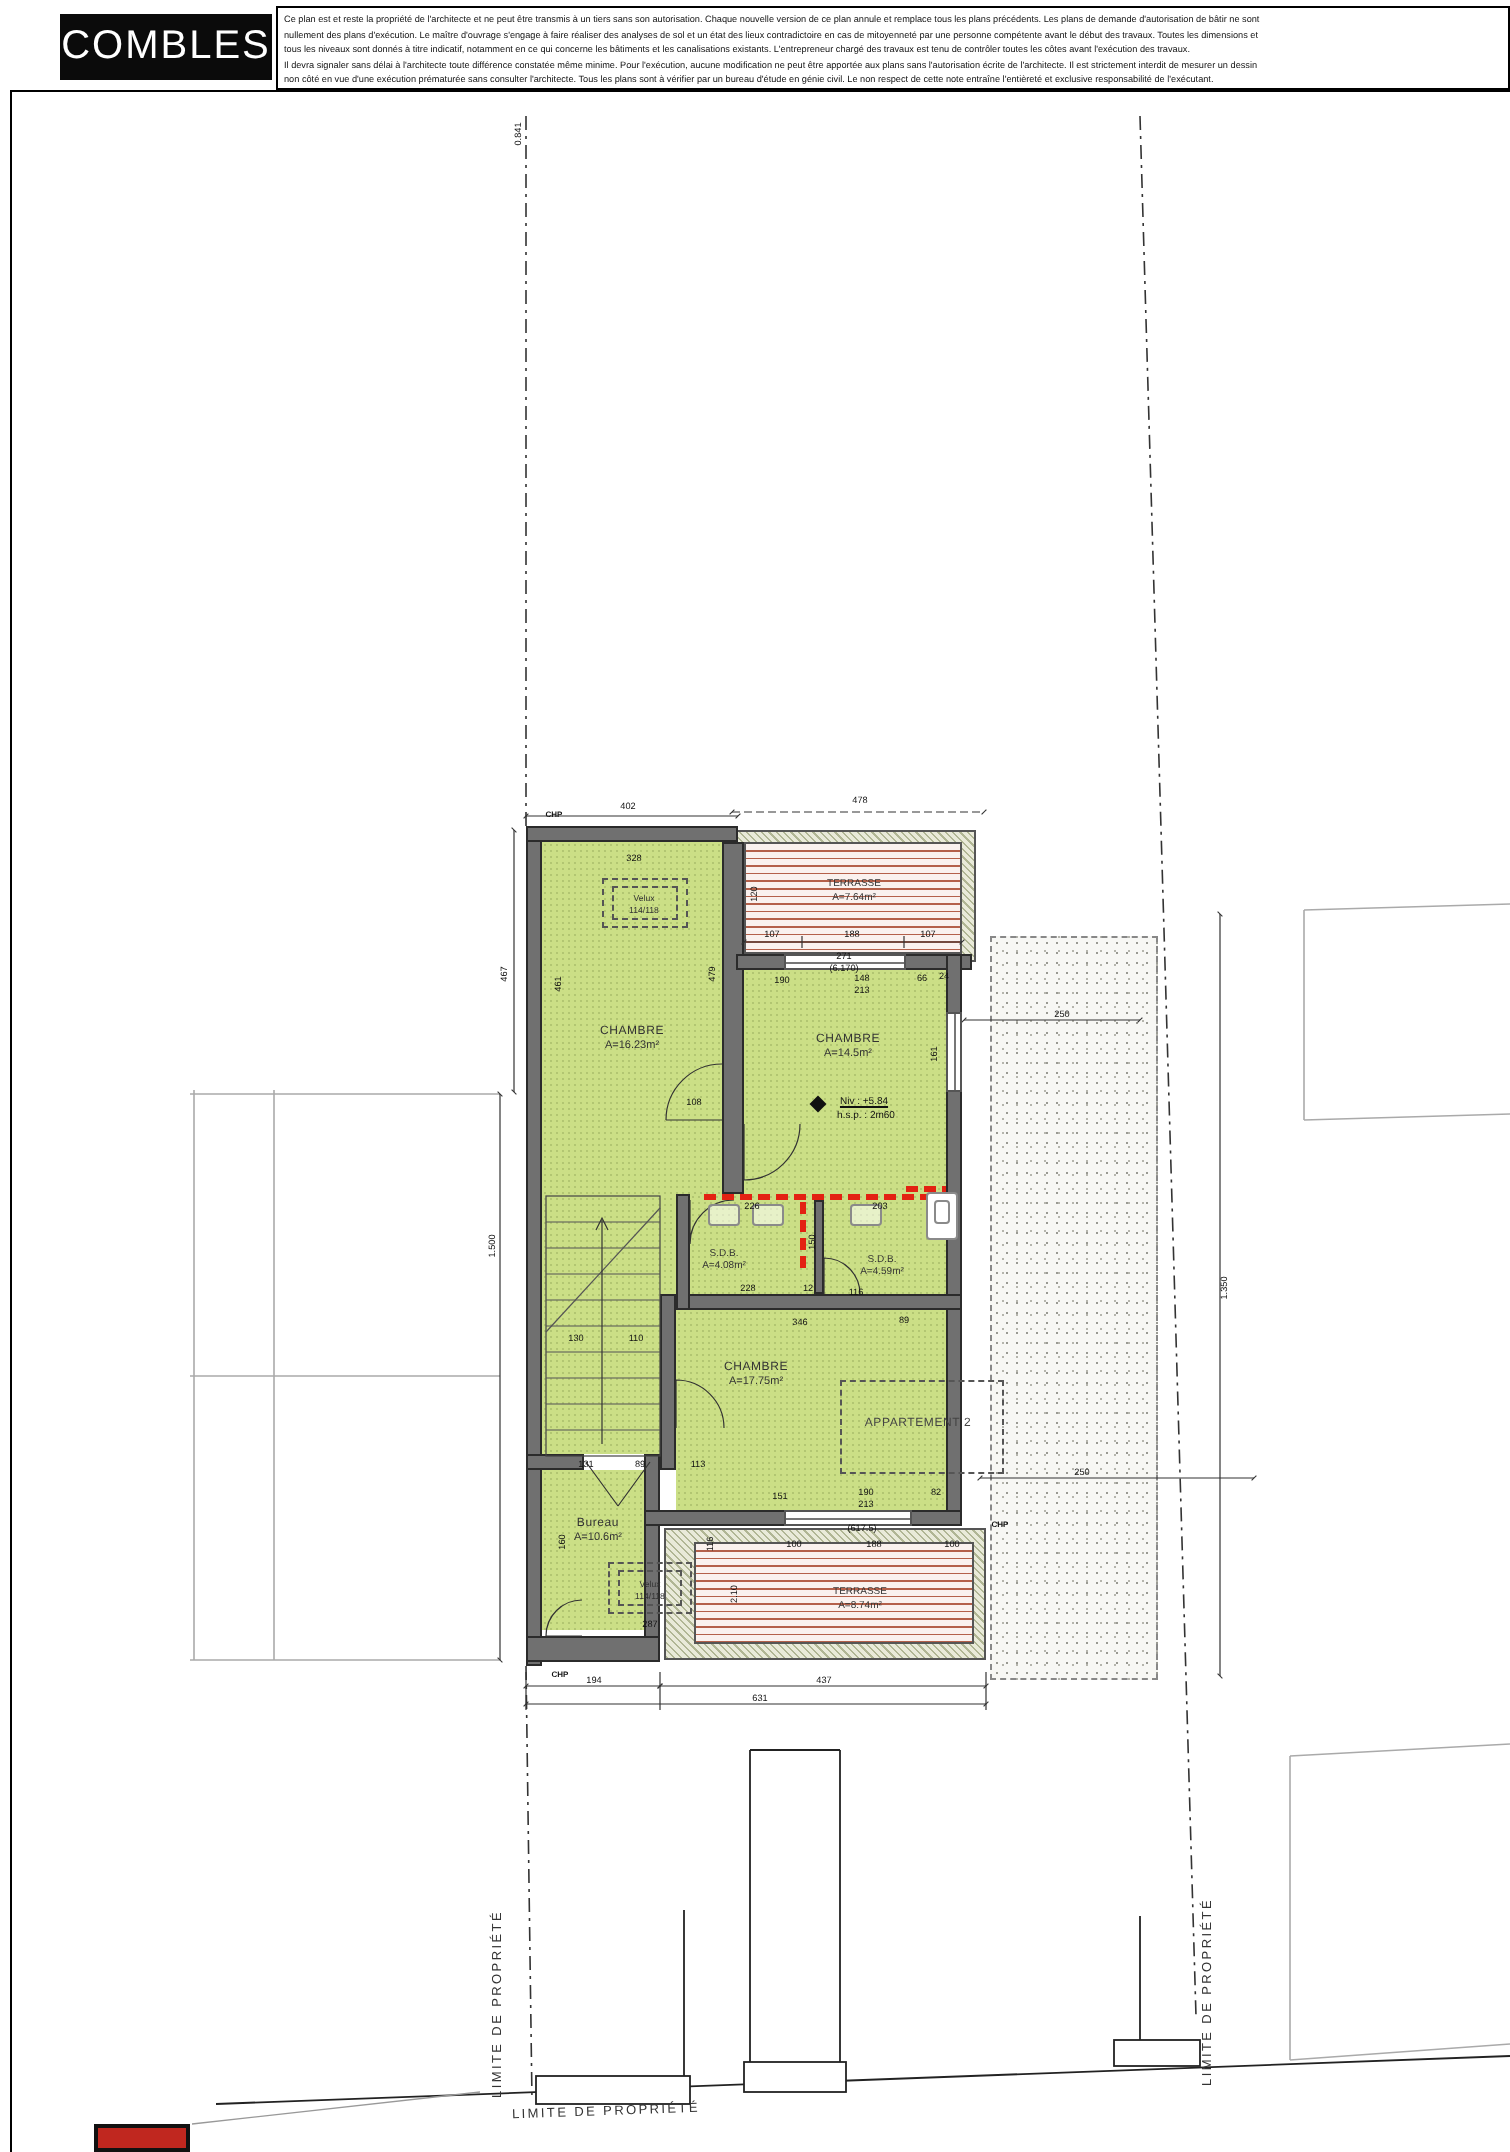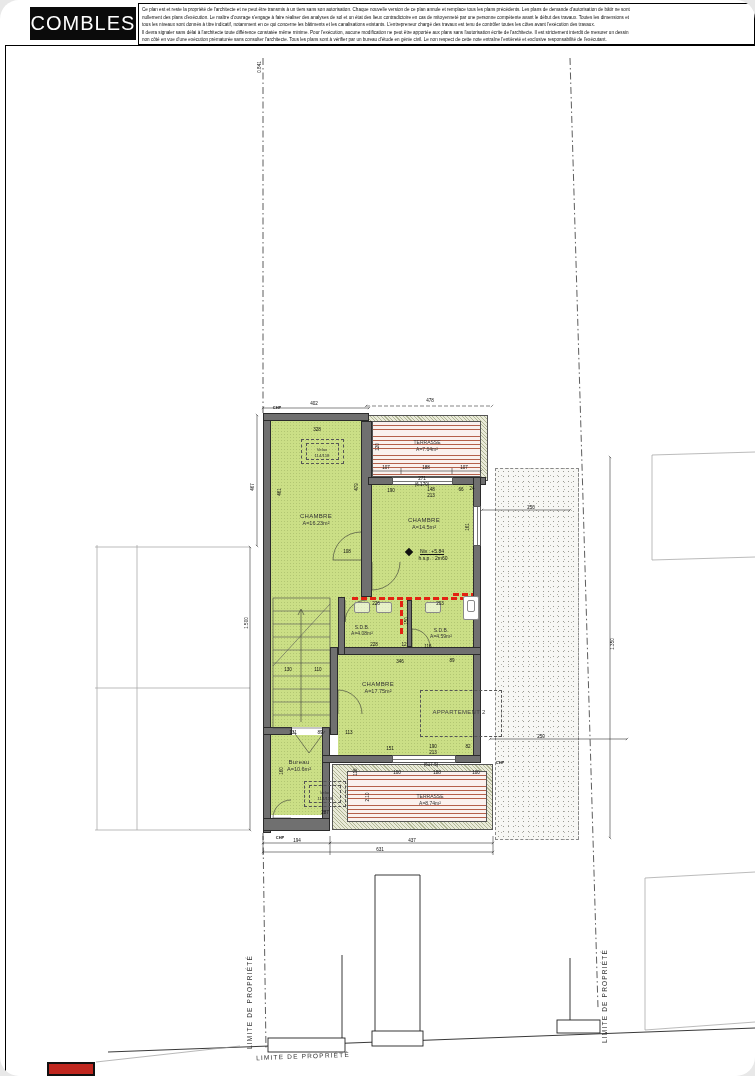--- a/index.html
+++ b/index.html
@@ -1,17 +1,17 @@
 <!DOCTYPE html>
 <html><head>
 <meta charset="utf-8">
 <style>
   html,body{margin:0;padding:0;background:#e8e8e8;}
   .page{position:relative;width:755px;height:1076px;background:#fff;overflow:hidden;
-        font-family:"Liberation Sans",sans-serif;border-radius:19px;}
+        font-family:"Liberation Sans",sans-serif;}
   .abs{position:absolute;box-sizing:border-box;}
 
   
   .title-box{left:30px;top:7px;width:106px;height:33px;background:#0b0b0b;color:#fff;
              display:flex;align-items:center;justify-content:center;font-size:20px;letter-spacing:1px;}
   .note-box{left:138px;top:3px;width:617px;height:42px;border:1px solid #000;background:#fff;
             padding:2px 3px;overflow:hidden;}
   .note-line{font-size:4.6px;line-height:7.6px;white-space:nowrap;color:#111;}
 
   .frame-top{left:5px;top:45px;width:750px;height:1px;background:#000;}

